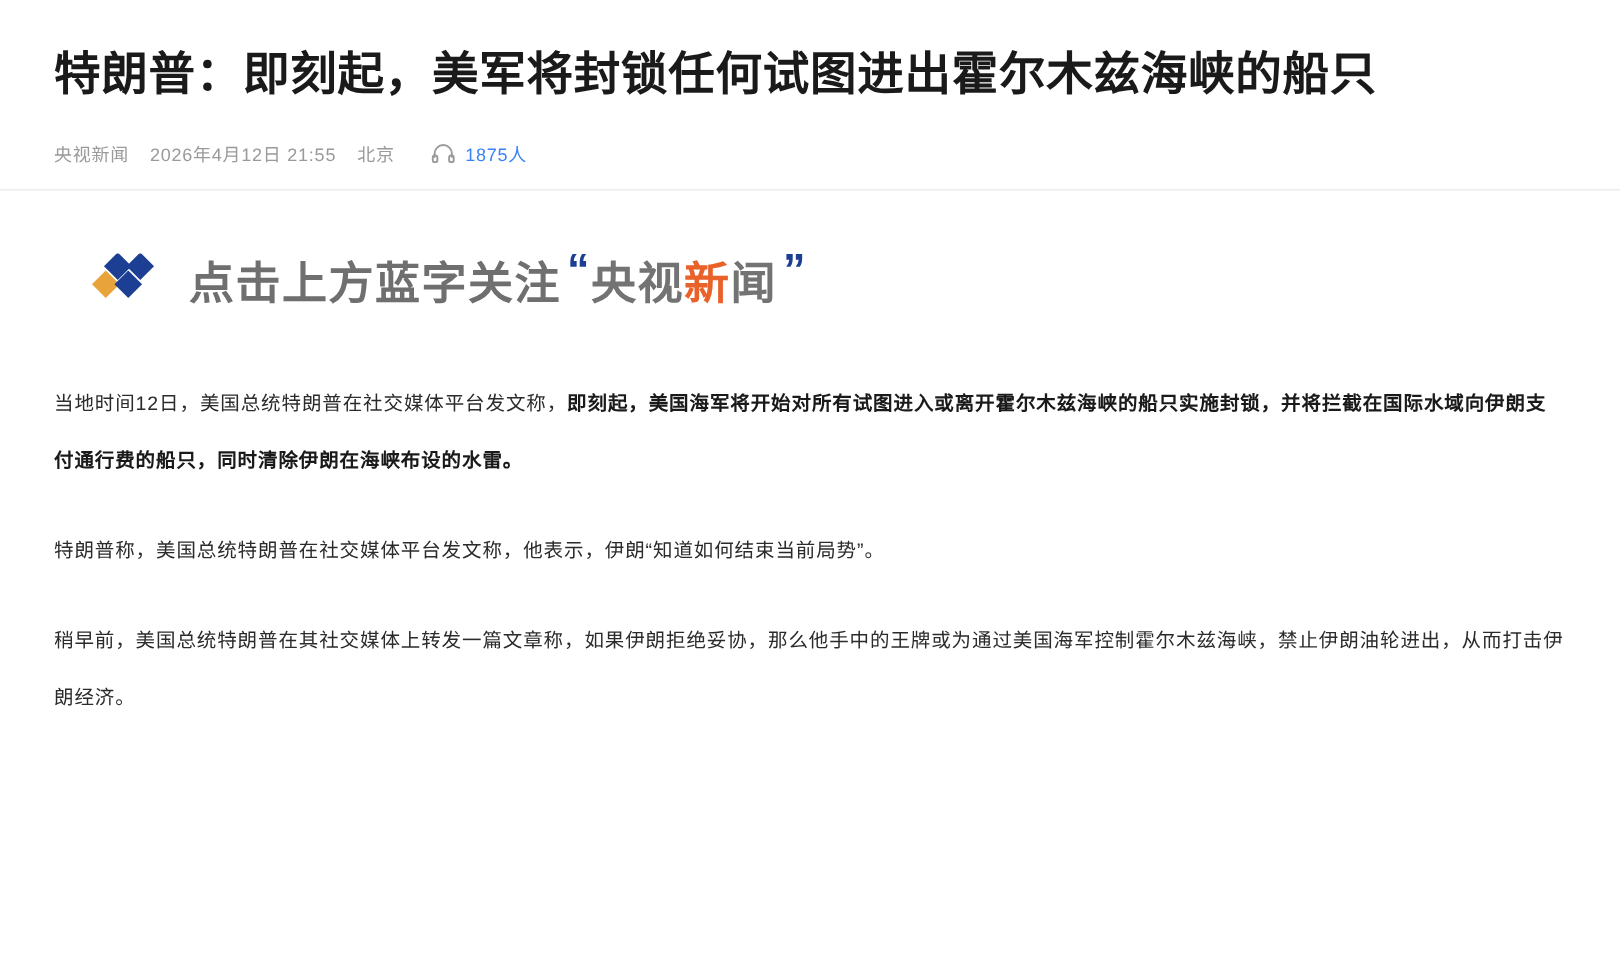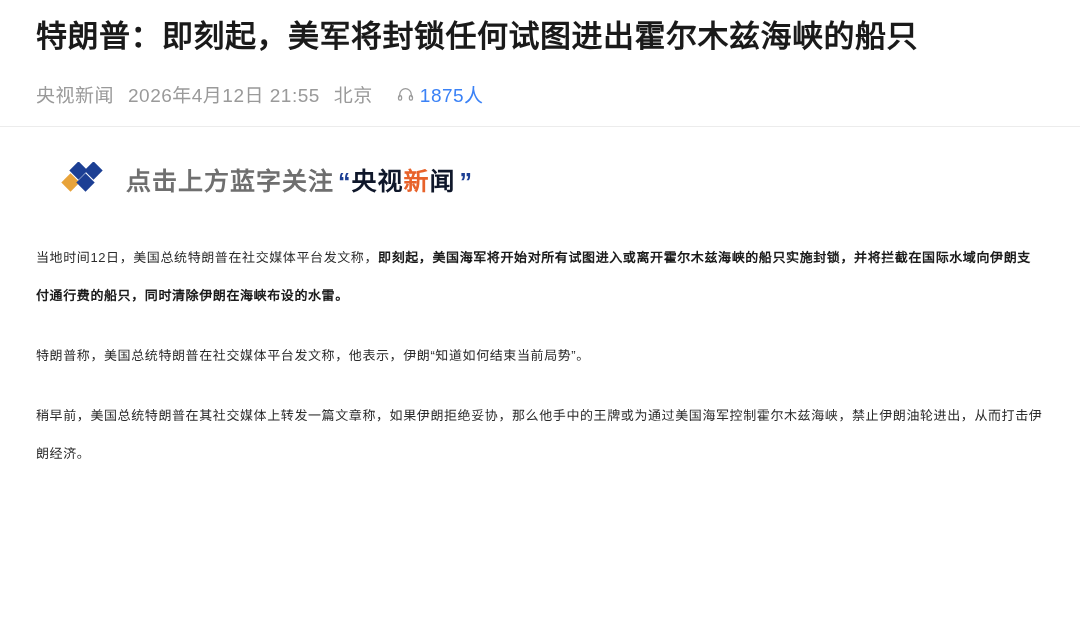--- a/index.html
+++ b/index.html
@@ -12,37 +12,37 @@
     height: 635px;
     overflow: hidden;
     font-family: "Liberation Sans", "DejaVu Sans", sans-serif;
     color: #222222;
   }
   .page {
     width: 1080px;
     height: 635px;
     position: relative;
     box-sizing: border-box;
-    padding: 0 36px;
+    padding: 13px 36px;
   }
   .article-title {
     font-size: 31px;
     line-height: 46px;
     font-weight: bold;
     color: #1a1a1a;
     letter-spacing: 0.5px;
     margin: 0;
     padding-top: 14px;
   }
   .meta-row {
     display: flex;
     align-items: center;
     margin-top: 20px;
     color: #9a9a9a;
-    font-size: 19px;
+    font-size: 12px;
     letter-spacing: 0.5px;
   }
   .meta-source {
     color: #9a9a9a;
     margin-right: 14px;
   }
   .meta-date {
     margin-right: 14px;
   }
   .meta-location {
@@ -75,33 +75,33 @@
     margin-top: 54px;
     padding-left: 24px;
   }
   .diamond-logo {
     width: 54px;
     height: 34px;
     margin-right: 12px;
     flex: 0 0 auto;
   }
   .promo-text {
-    font-size: 25px;
+    font-size: 30px;
     font-weight: bold;
     color: #6f6f6f;
     letter-spacing: 1px;
     display: flex;
-    align-items: flex-end;
+    align-items: flex-start;
   }
   .promo-text .quote {
     color: #1c3f94;
     margin-left: 4px;
   }
   .promo-text .blue {
-    color: #0f172a;
+    color: #737373;
   }
   .promo-text .orange {
     color: #e8622a;
   }
   .body-text {
     margin-top: 42px;
     font-size: 13px;
     line-height: 38px;
     color: #2b2b2b;
     letter-spacing: 0.6px;

